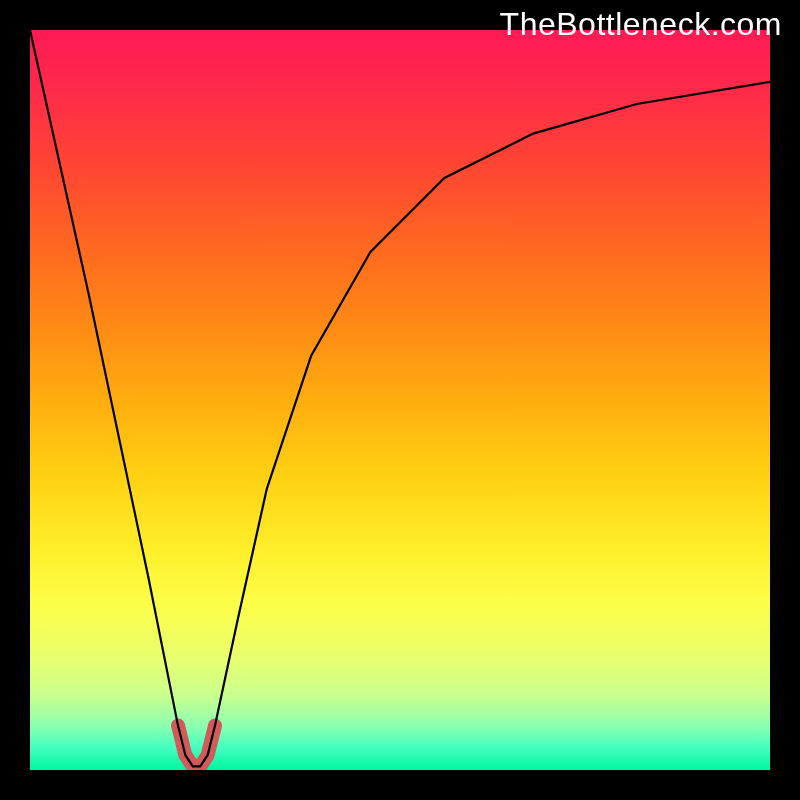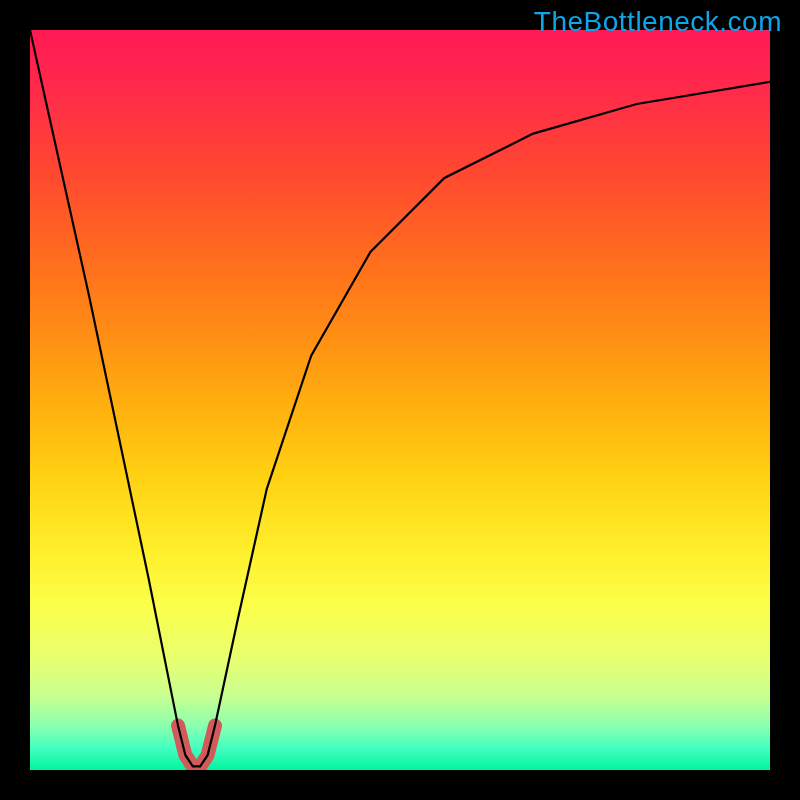--- a/index.html
+++ b/index.html
@@ -14,22 +14,22 @@
   .frame {
     position: relative;
     width: 800px;
     height: 800px;
     background: #000;
   }
   .watermark {
     position: absolute;
     top: 6px;
     right: 18px;
-    color: #0ea5e9;
-    font-size: 28px;
+    color: #ffffff;
+    font-size: 32px;
     font-weight: 500;
     letter-spacing: 0.5px;
     z-index: 5;
   }
   .plot-area {
     position: absolute;
     left: 30px;
     top: 30px;
     width: 740px;
     height: 740px;

